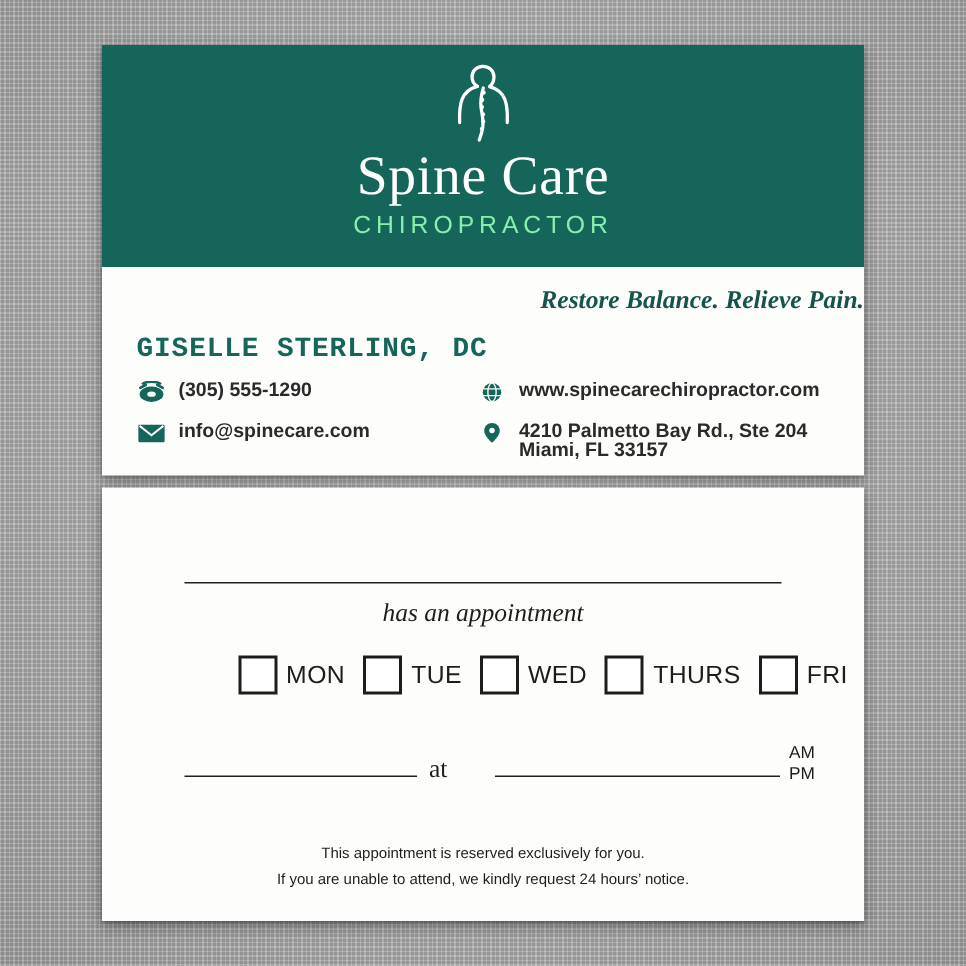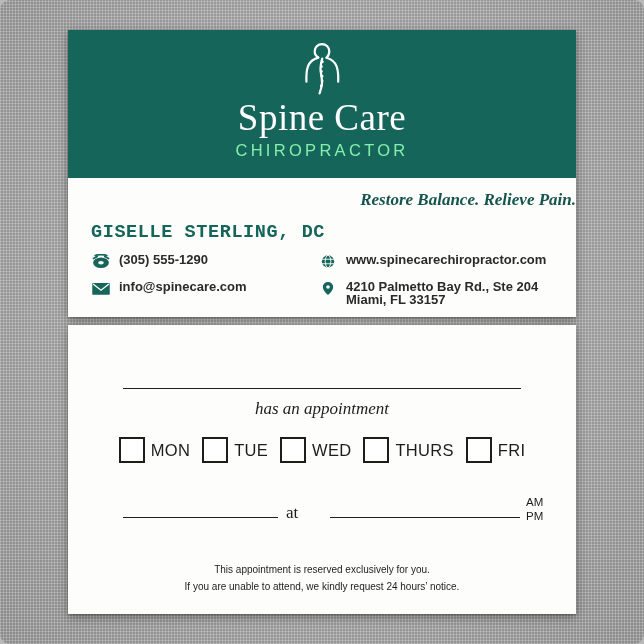--- a/index.html
+++ b/index.html
@@ -17,21 +17,20 @@
   
   .scene {
     position: relative;
     width: 644px;
     height: 644px;
     background-color: #b5b5b5;
     background-image:
       repeating-linear-gradient(90deg, rgba(255,255,255,0.16) 0px, rgba(255,255,255,0.16) 1px, rgba(0,0,0,0.06) 1px, rgba(0,0,0,0.06) 3px),
       repeating-linear-gradient(0deg, rgba(255,255,255,0.13) 0px, rgba(255,255,255,0.13) 1px, rgba(0,0,0,0.07) 1px, rgba(0,0,0,0.07) 3px),
       radial-gradient(ellipse at 50% 45%, #c3c3c3 0%, #ababab 70%, #9e9e9e 100%);
-    border-radius: 10px;
   }
 
   
   .card {
     position: absolute;
     background: #fdfdfb;
     box-shadow: 0 3px 10px rgba(0,0,0,0.33), 0 1px 2px rgba(0,0,0,0.25);
     overflow: hidden;
   }
   .card-front {
@@ -162,25 +161,26 @@
     width: 100%;
     text-align: center;
     font-family: "Liberation Serif", serif;
     font-style: italic;
     font-size: 17px;
     color: #1d1d1c;
   }
   .days-row {
     position: absolute;
     top: 112px;
-    left: 0;
+    left: 8px;
     width: 100%;
     display: flex;
     justify-content: center;
     align-items: center;
+    padding-left: 32px;
   }
   .day-item {
     display: flex;
     align-items: center;
     margin: 0 6px;
   }
   .checkbox {
     width: 22px;
     height: 22px;
     border: 2.2px solid #1d1d1c;

